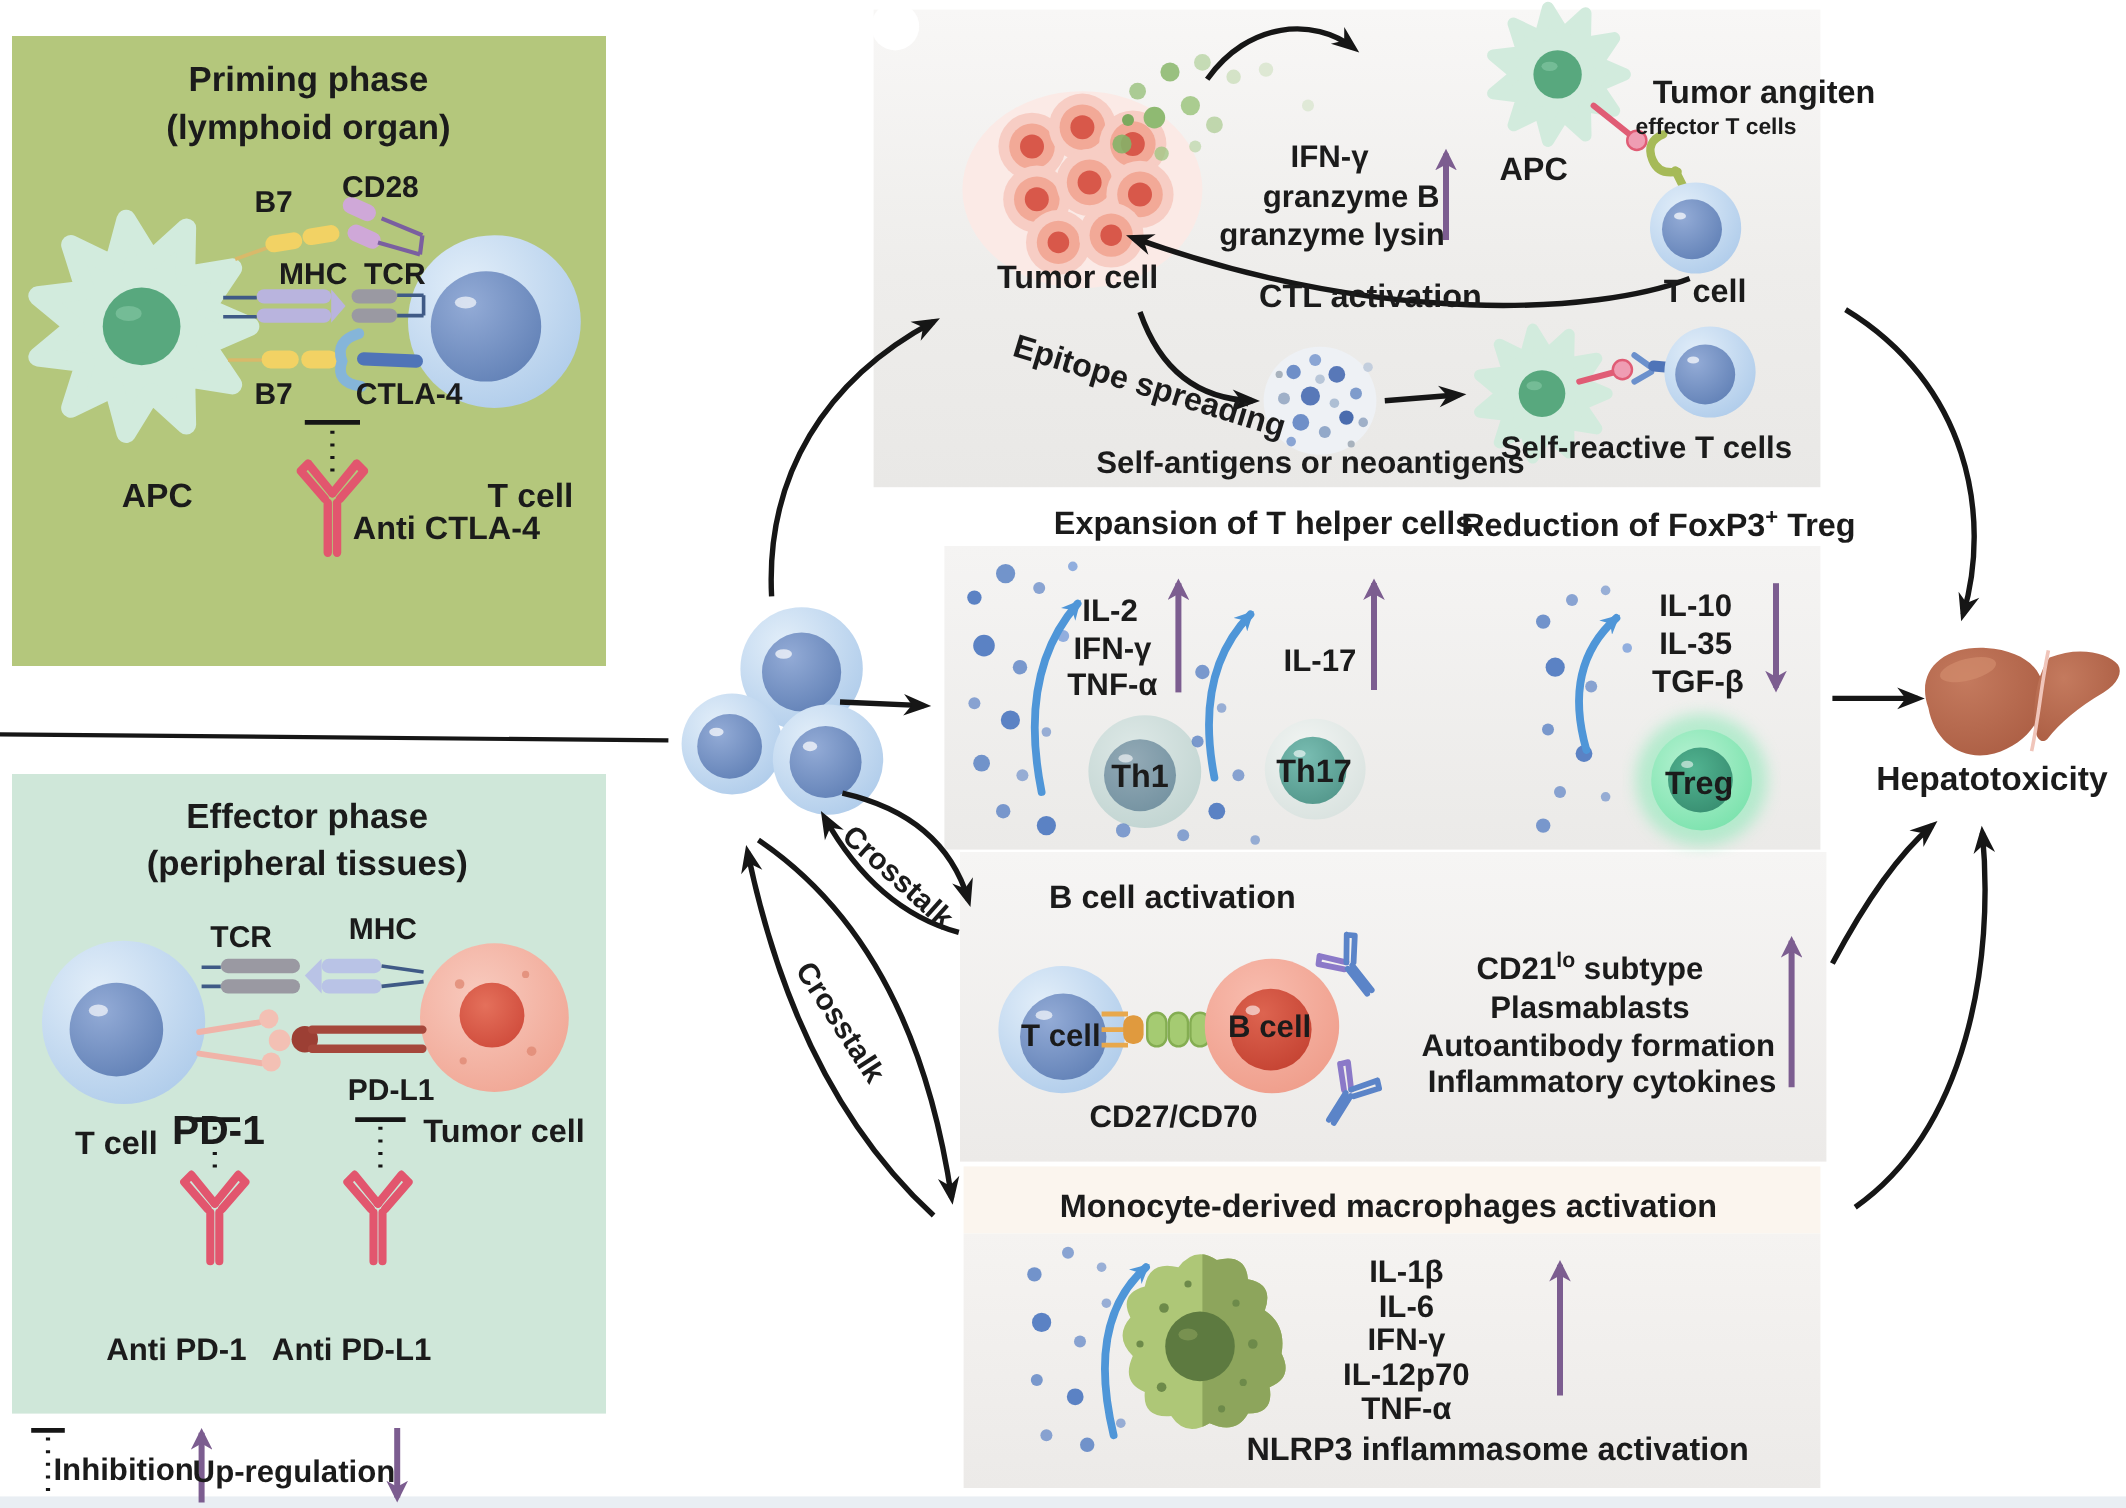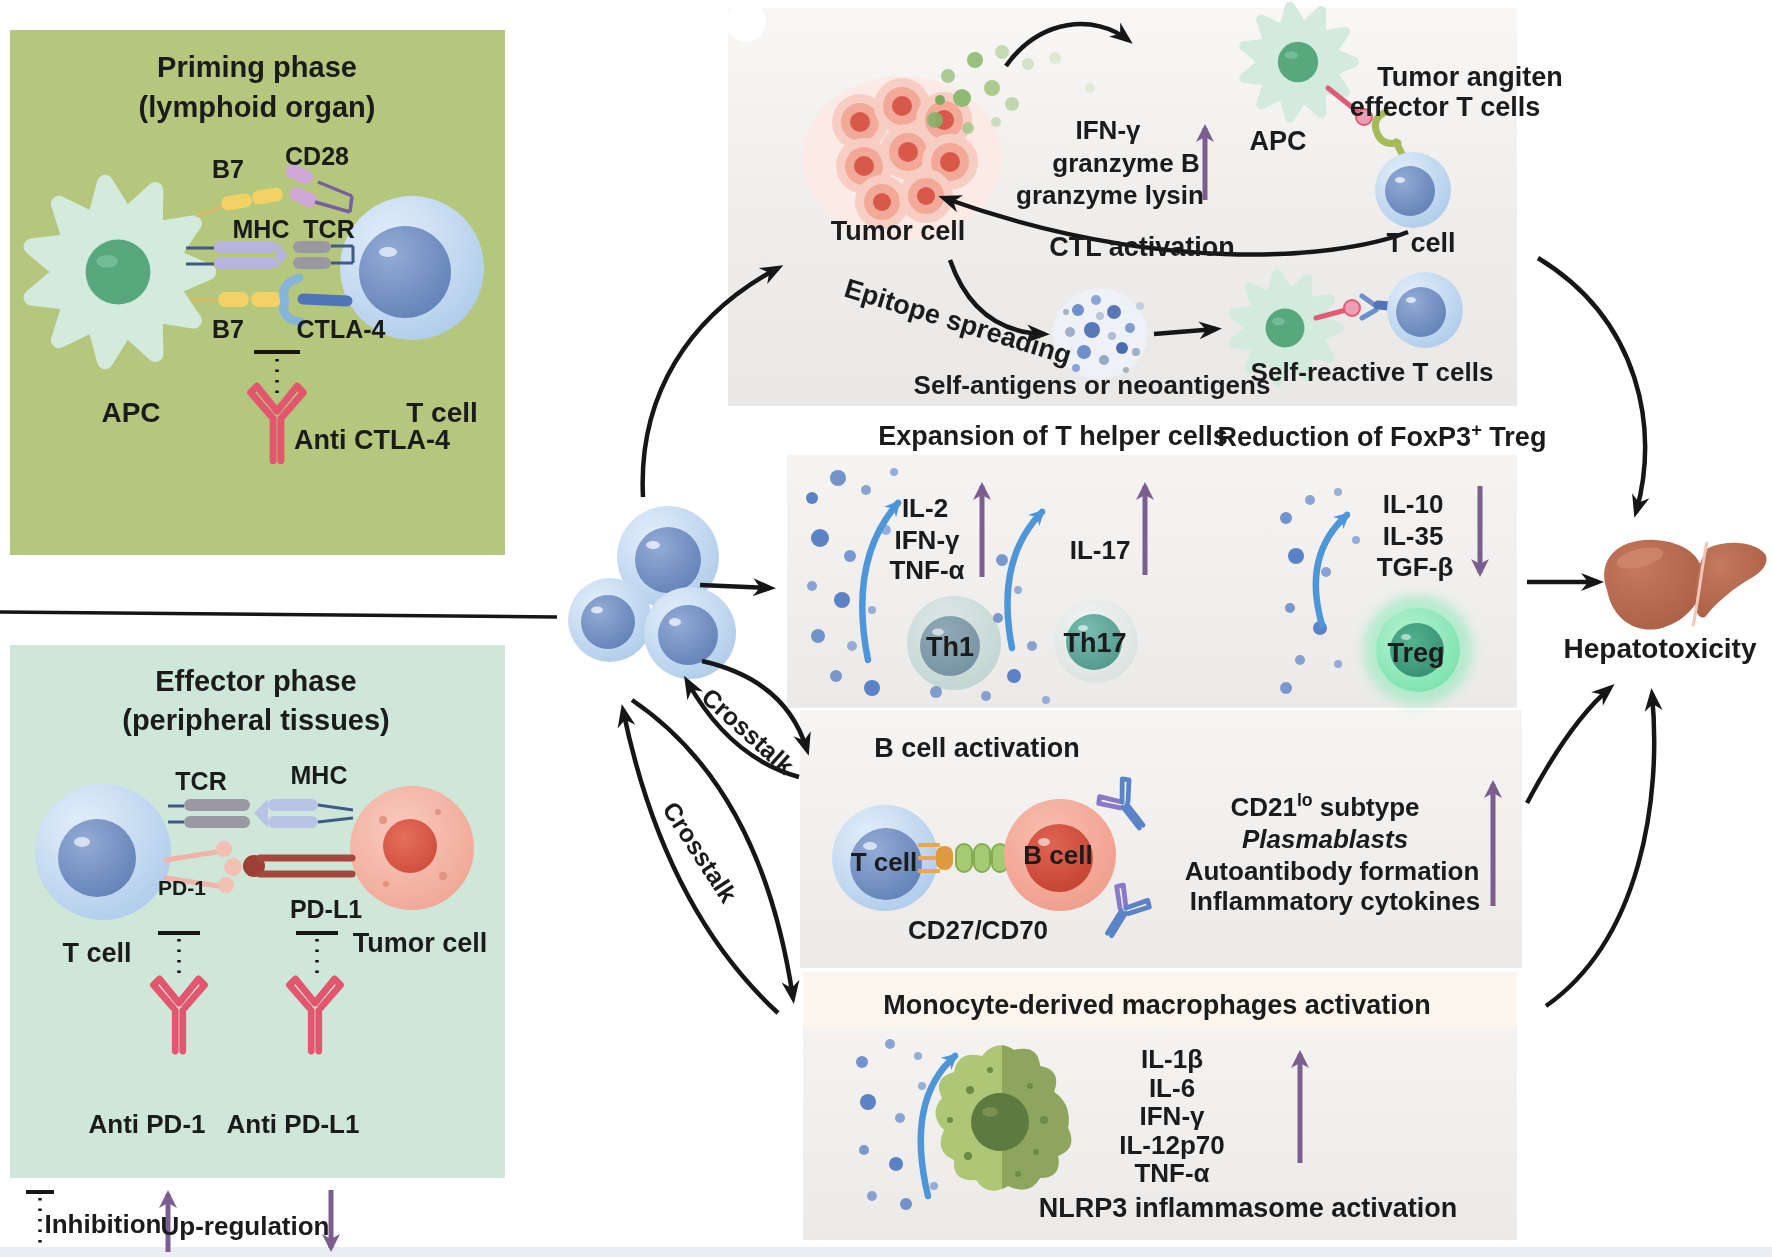--- a/index.html
+++ b/index.html
@@ -485,41 +485,41 @@
   <div class="lbl" style="left:131px;top:413px;font-size:28px;">APC</div>
   <div class="lbl" style="left:442px;top:413px;font-size:28px;">T cell</div>
   <div class="lbl" style="left:372px;top:440px;font-size:27px;">Anti CTLA-4</div>
 
 
   <div class="lbl" style="left:256px;top:681px;font-size:29px;">Effector phase</div>
   <div class="lbl" style="left:256px;top:720px;font-size:29px;">(peripheral tissues)</div>
   <div class="lbl" style="left:201px;top:781px;font-size:25px;">TCR</div>
   <div class="lbl" style="left:319px;top:775px;font-size:25px;">MHC</div>
   <div class="lbl" style="left:97px;top:953px;font-size:27px;">T cell</div>
-  <div class="lbl" style="left:182px;top:888px;font-size:21px;">PD-1</div>
+  <div class="lbl" style="left:182px;top:943px;font-size:34px;">PD-1</div>
   <div class="lbl" style="left:326px;top:909px;font-size:25px;">PD-L1</div>
   <div class="lbl" style="left:420px;top:943px;font-size:27px;">Tumor cell</div>
   <div class="lbl" style="left:147px;top:1125px;font-size:26px;">Anti PD-1</div>
   <div class="lbl" style="left:293px;top:1125px;font-size:26px;">Anti PD-L1</div>
 
   <div class="lbl" style="left:103px;top:1225px;font-size:26px;">Inhibition</div>
   <div class="lbl" style="left:245px;top:1227px;font-size:26px;">Up-regulation</div>
   <div class="lbl" style="left:424px;top:1225px;font-size:26px;margin-top:48px;">Down-regulation</div>
 
   <div class="lbl rot42" style="left:748px;top:731px;font-size:25px;">Crosstalk</div>
   <div class="lbl rot57" style="left:700px;top:852px;font-size:25px;">Crosstalk</div>
 
   <div class="lbl" style="left:1108px;top:131px;font-size:26px;">IFN-γ</div>
   <div class="lbl" style="left:1110px;top:164px;font-size:26px;margin-left:16px;">granzyme B</div>
   <div class="lbl" style="left:1110px;top:196px;font-size:26px;">granzyme lysin</div>
   <div class="lbl" style="left:898px;top:231px;font-size:27px;">Tumor cell</div>
   <div class="lbl" style="left:1142px;top:247px;font-size:27px;">CTL activation</div>
   <div class="lbl" style="left:1278px;top:141px;font-size:27px;">APC</div>
   <div class="lbl" style="left:1430px;top:77px;font-size:27px;margin-left:40px;">Tumor angiten</div>
-  <div class="lbl" style="left:1430px;top:107px;font-size:27px;margin-left:15px;">effector T cells</div>
+  <div class="lbl" style="left:1430px;top:107px;font-size:19px;">effector T cells</div>
   <div class="lbl" style="left:1421px;top:243px;font-size:27px;">T cell</div>
   <div class="lbl rot17" style="left:958px;top:322px;font-size:27px;">Epitope spreading</div>
   <div class="lbl" style="left:1092px;top:386px;font-size:26px;">Self-antigens or neoantigens</div>
   <div class="lbl" style="left:1372px;top:373px;font-size:26px;">Self-reactive T cells</div>
 
   <div class="lbl" style="left:1053px;top:436px;font-size:27px;">Expansion of T helper cells</div>
   <div class="lbl" style="left:1382px;top:436px;font-size:27px;">
     <span>Reduction of FoxP3</span><sup>+</sup><span> Treg</span>
   </div>
   <div class="lbl" style="left:925px;top:509px;font-size:26px;">IL-2</div>
@@ -533,21 +533,21 @@
   <div class="lbl" style="left:1415px;top:568px;font-size:26px;">TGF-β</div>
   <div class="lbl" style="left:1416px;top:653px;font-size:27px;">Treg</div>
 
   <div class="lbl" style="left:977px;top:748px;font-size:27px;">B cell activation</div>
   <div class="lbl" style="left:884px;top:863px;font-size:26px;">T cell</div>
   <div class="lbl" style="left:1058px;top:856px;font-size:26px;">B cell</div>
   <div class="lbl" style="left:978px;top:931px;font-size:26px;">CD27/CD70</div>
   <div class="lbl" style="left:1325px;top:806px;font-size:26px;">
     <span>CD21</span><sup>lo</sup><span> subtype</span>
   </div>
-  <div class="lbl" style="left:1325px;top:840px;font-size:26px;font-style:italic;">Plasmablasts</div>
+  <div class="lbl" style="left:1325px;top:840px;font-size:26px;">Plasmablasts</div>
   <div class="lbl" style="left:1332px;top:872px;font-size:26px;">Autoantibody formation</div>
   <div class="lbl" style="left:1335px;top:902px;font-size:26px;">Inflammatory cytokines</div>
 
   <div class="lbl" style="left:1157px;top:1005px;font-size:27px;">Monocyte-derived macrophages activation</div>
   <div class="lbl" style="left:1172px;top:1060px;font-size:26px;">IL-1β</div>
   <div class="lbl" style="left:1172px;top:1089px;font-size:26px;">IL-6</div>
   <div class="lbl" style="left:1172px;top:1117px;font-size:26px;">IFN-γ</div>
   <div class="lbl" style="left:1172px;top:1146px;font-size:26px;">IL-12p70</div>
   <div class="lbl" style="left:1172px;top:1174px;font-size:26px;">TNF-α</div>
   <div class="lbl" style="left:1248px;top:1208px;font-size:27px;">NLRP3 inflammasome activation</div>

